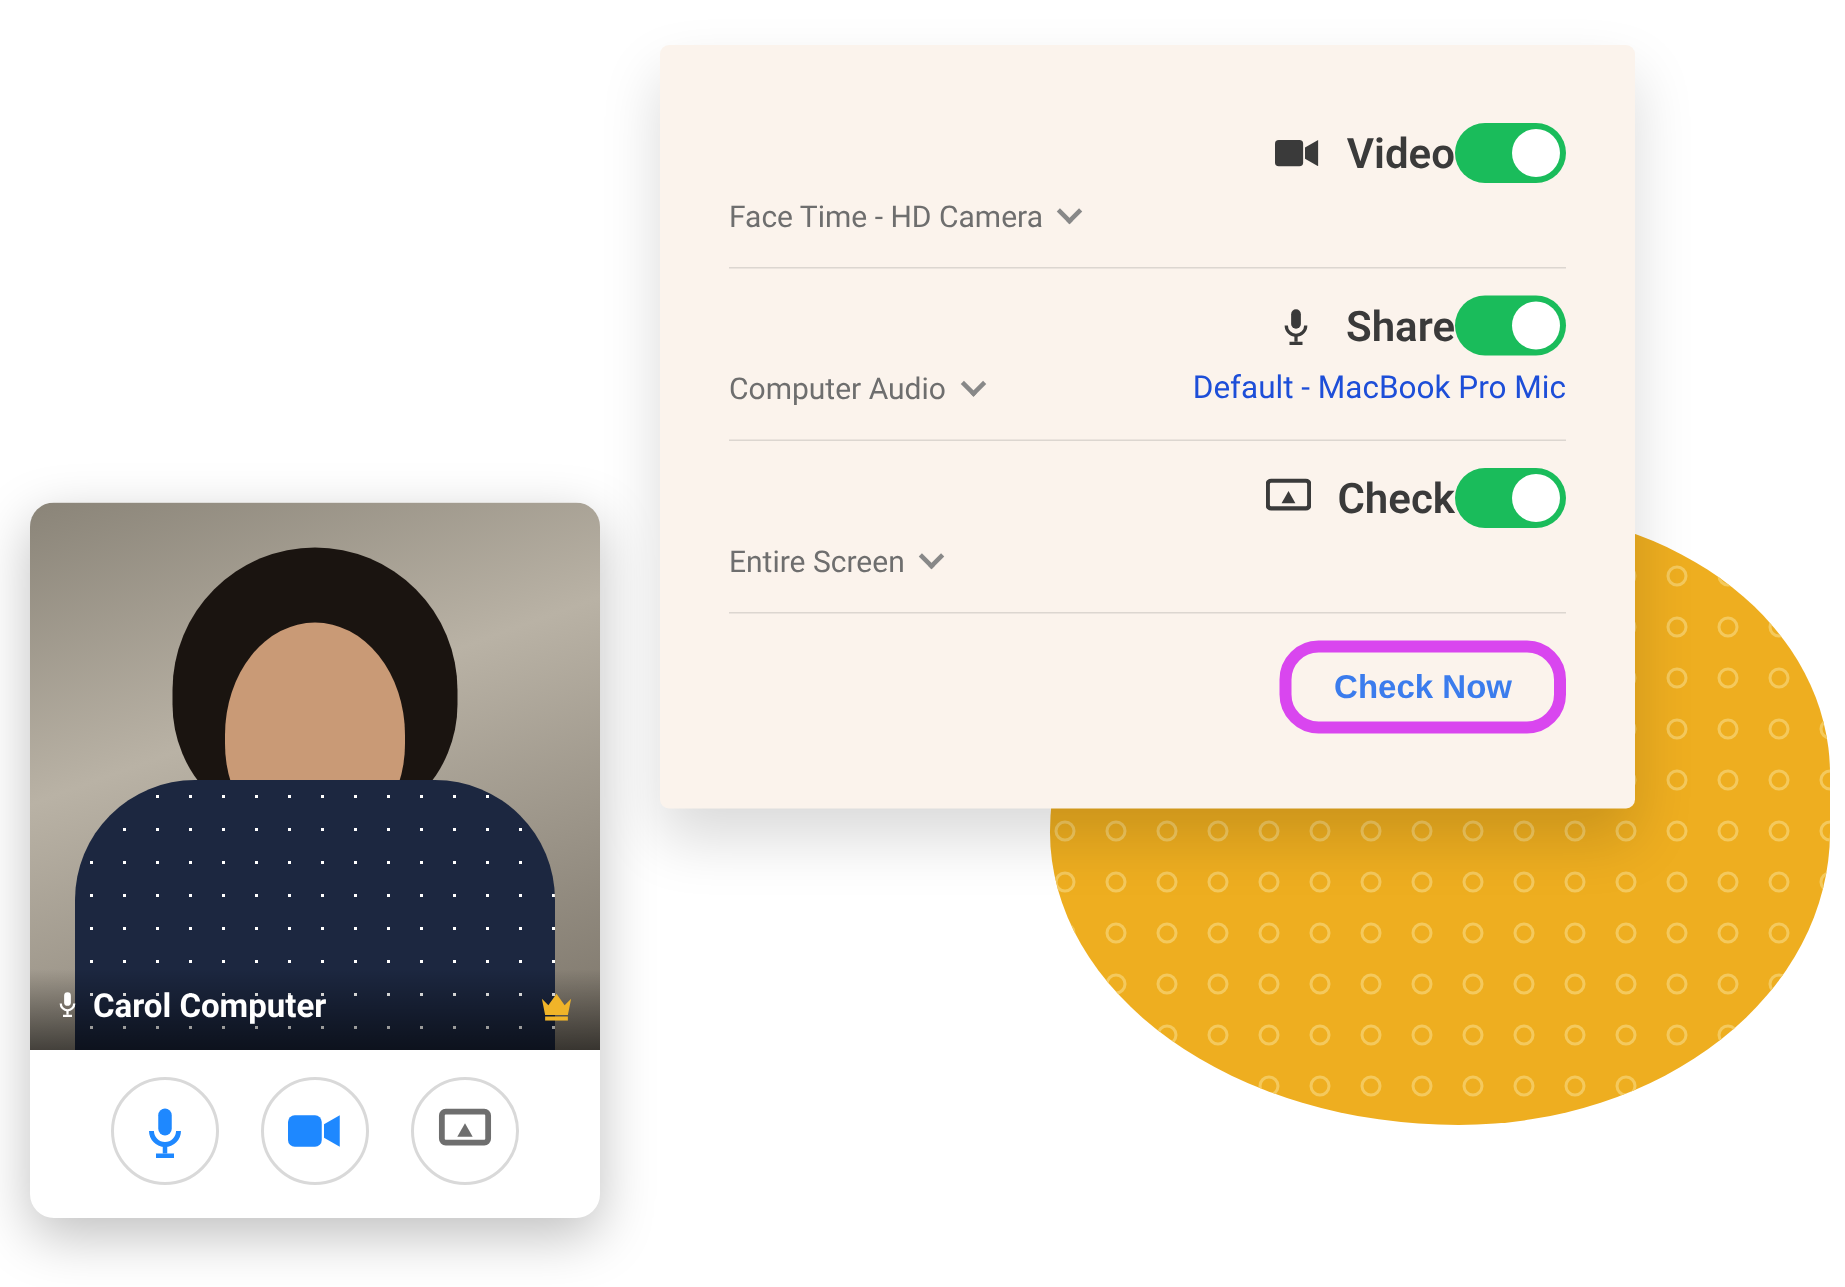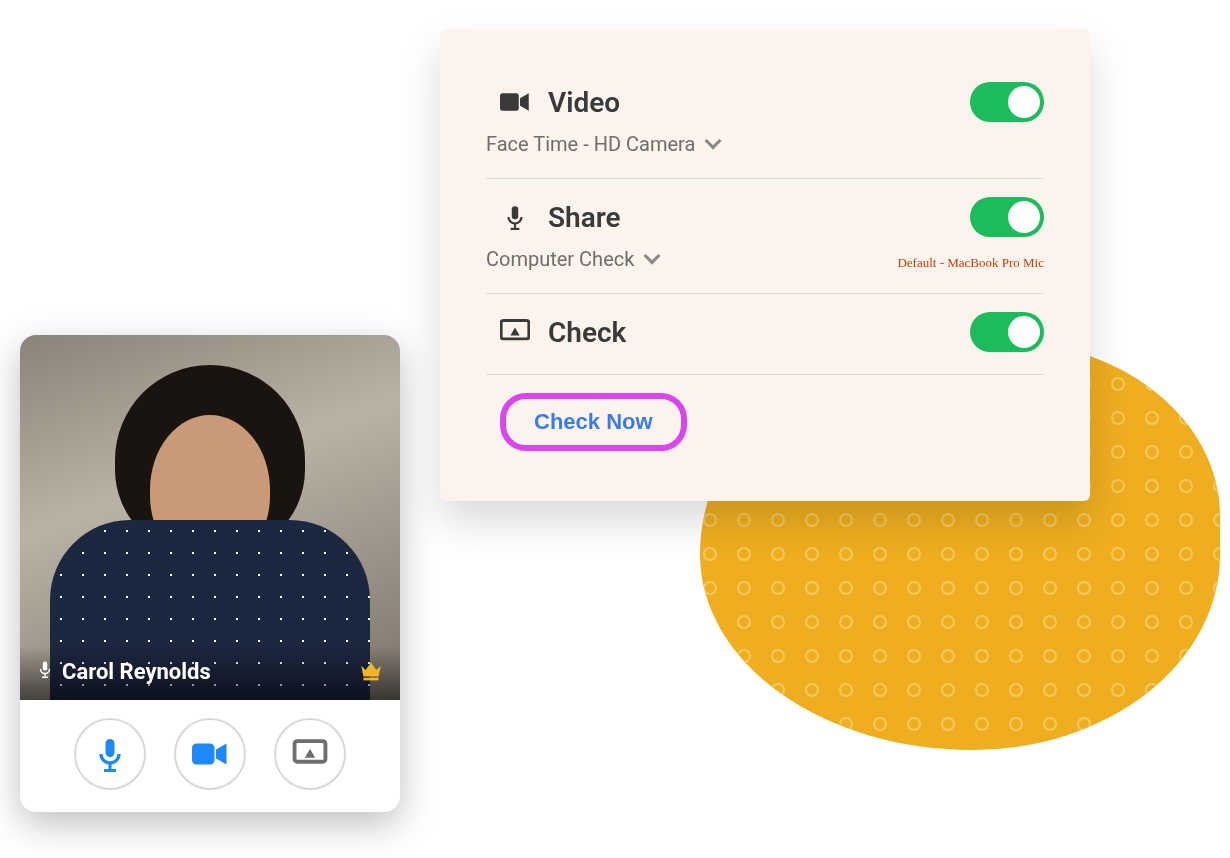--- a/index.html
+++ b/index.html
@@ -35,42 +35,41 @@
     border-radius: 6px;
     box-shadow: 0 20px 40px rgba(0,0,0,0.15);
     padding: 34px 46px 50px 46px;
     z-index: 2;
   }
   .section { padding: 18px 0 22px 0; border-bottom: 1px solid #dcd6d0; }
   .section:last-child { border-bottom: none; padding-bottom: 0; }
   .section-header {
     display: flex;
     align-items: center;
-    justify-content: space-between;
+    justify-content: flex-end;
     padding-left: 14px;
   }
   .section-title-wrap { display: flex; align-items: center; gap: 18px; }
   .section-title {
     font-size: 28px;
     font-weight: 600;
     color: #3a3a3a;
   }
   .section-sub {
     margin-top: 10px;
     font-size: 20px;
     color: #6e6e6e;
     display: flex;
     align-items: center;
     gap: 12px;
   }
   .section-sub-right {
-    font-size: 13px;
-    color: #c2410c;
+    font-size: 21px;
+    color: #1d4ed8;
     margin-top: 10px;
-    font-family: Liberation Serif, serif;
   }
   .sub-row {
     display: flex;
     justify-content: space-between;
     align-items: flex-end;
   }
   .toggle {
     width: 74px;
     height: 40px;
     background: #1abc5b;
@@ -92,21 +91,21 @@
   .chev-down {
     display: inline-block;
     width: 12px;
     height: 12px;
     border-right: 3px solid #888;
     border-bottom: 3px solid #888;
     transform: rotate(45deg);
     margin-top: -6px;
   }
   .check-now {
-    border: 6px solid #d946ef;
+    border: 8px solid #d946ef;
     color: #3b7ced;
     background: transparent;
     font-size: 22px;
     font-weight: 600;
     padding: 10px 28px;
     border-radius: 26px;
     cursor: pointer;
   }
 
   
@@ -239,39 +238,43 @@
               <rect x="11" y="18" width="2" height="4"></rect>
               <rect x="8" y="22" width="8" height="2"></rect>
             </svg>
         </span>
         <span class="section-title">Share</span>
       </div>
       <div class="toggle"></div>
     </div>
     <div class="sub-row">
       <div class="section-sub">
-        <span>Computer Check</span>
+        <span>Computer Audio</span>
         <span class="chev-down"></span>
       </div>
       <div class="section-sub-right">Default - MacBook Pro Mic</div>
     </div>
   </div>
 
   <div class="section">
     <div class="section-header">
       <div class="section-title-wrap">
         <span class="ic">
           <svg viewBox="0 0 26 22">
               <rect x="1" y="1" width="24" height="16" rx="2" fill="none" stroke="#3a3a3a" stroke-width="2.5"></rect>
               <path d="M13 7 L17 14 H9 Z" fill="#3a3a3a"></path>
             </svg>
         </span>
         <span class="section-title">Check</span>
       </div>
       <div class="toggle"></div>
+    </div>
+    <div class="section-sub">
+      <span>Entire Screen</span>
+      <span class="chev-down"></span>
     </div>
   </div>
 
   <div class="section">
     <div class="section-header">
       <button class="check-now">Check Now</button>
     </div>
   </div>
 
 </div>
@@ -284,21 +287,21 @@
     <div class="video-overlay">
       <div class="name-wrap">
         <span class="mic-mini">
           <svg viewBox="0 0 24 24">
               <rect x="9" y="2" width="6" height="12" rx="3"></rect>
               <path d="M6 12a6 6 0 0 0 12 0" fill="none" stroke="#fff" stroke-width="2"></path>
               <rect x="11" y="18" width="2" height="4"></rect>
               <rect x="8" y="22" width="8" height="2"></rect>
             </svg>
         </span>
-        <span class="participant-name">Carol Reynolds</span>
+        <span class="participant-name">Carol Computer</span>
       </div>
       <span class="crown">
         <svg viewBox="0 0 24 24">
             <path d="M3 9 L7 13 L12 6 L17 13 L21 9 L19 19 H5 Z"></path>
             <rect x="5" y="20" width="14" height="2.5"></rect>
           </svg>
       </span>
     </div>
   </div>
   <div class="action-bar">

